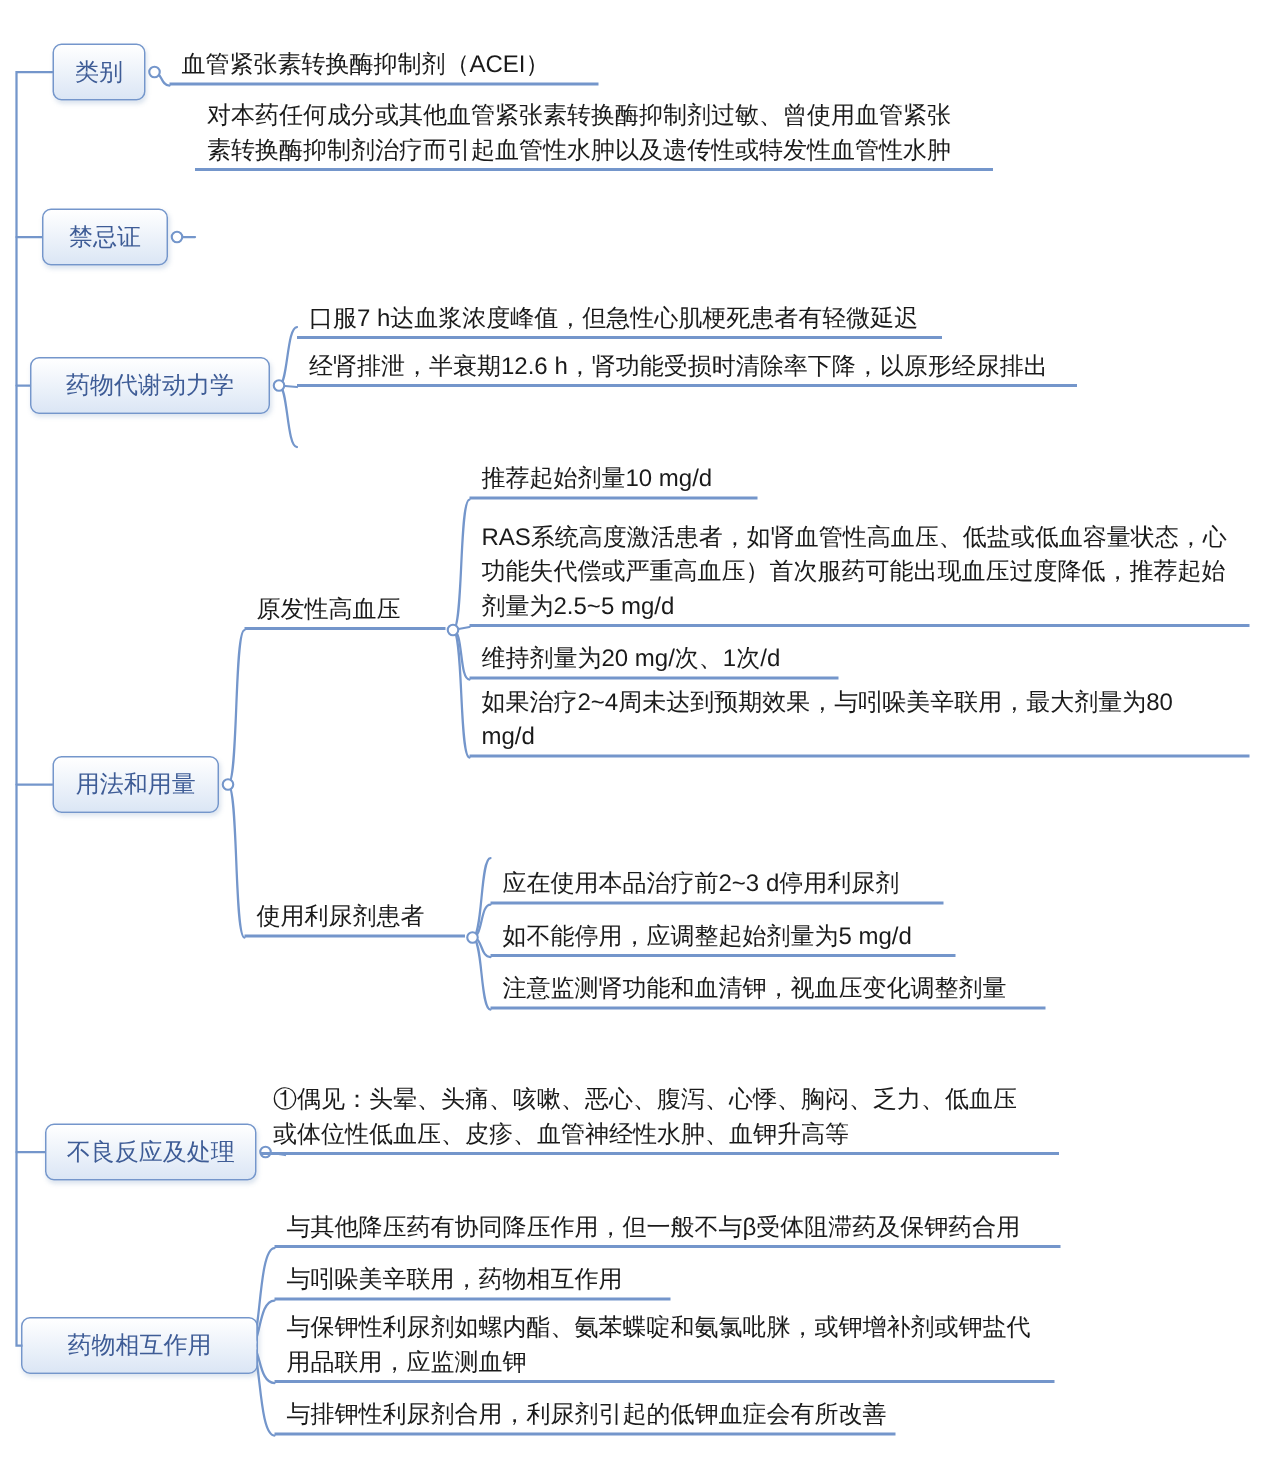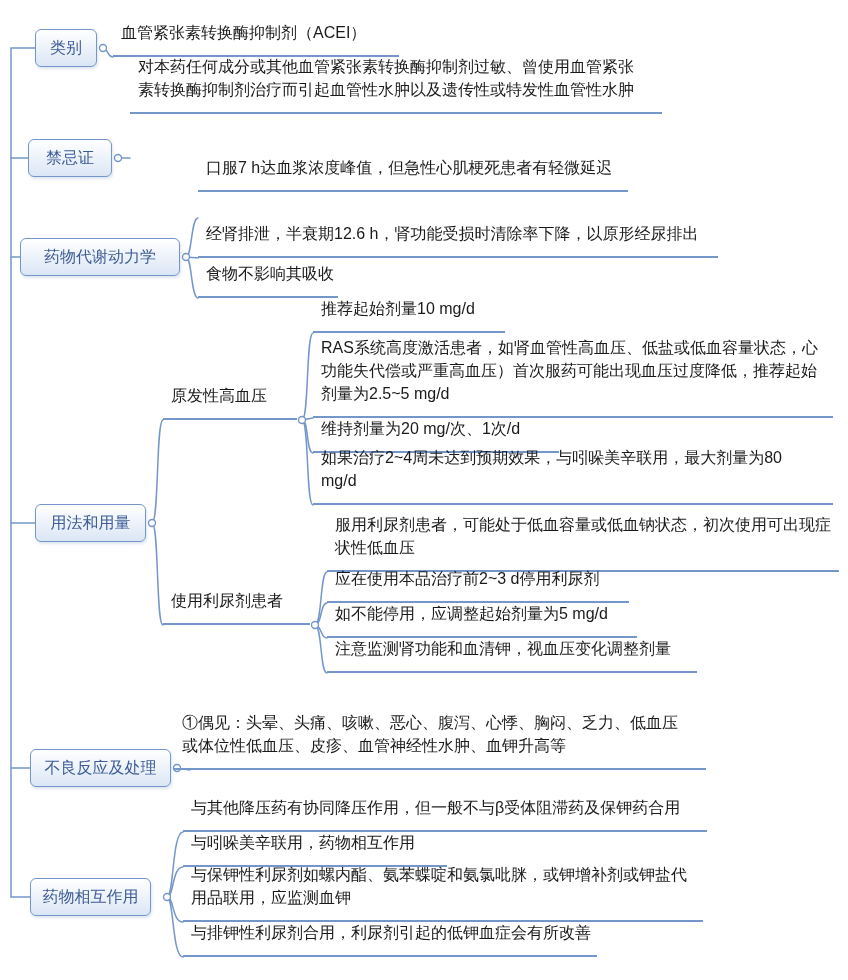--- a/index.html
+++ b/index.html
@@ -22,21 +22,21 @@
     font-size:16px;
     display:flex;align-items:center;justify-content:center;
     box-shadow:1px 2px 3px rgba(120,150,190,0.25);
     white-space:nowrap;
     z-index:2;
   }
   .leaf{
     position:absolute;
     box-sizing:border-box;
     border-bottom:2px solid #7496cb;
-    padding:0 6px 11px 8px;
+    padding:0 6px 0 8px;
     font-size:16px;
     line-height:23px;
     color:#1a1a1a;
     z-index:2;
   }
   .leaf .ln{white-space:nowrap;}
 </style>
 </head>
 <body>
 
@@ -97,41 +97,38 @@
   </div>
   <div class="topic" style="left:20px;top:238px;width:160px;height:38px">
     <span>药物代谢动力学</span>
   </div>
   <div class="topic" style="left:35px;top:504px;width:111px;height:38px">
     <span>用法和用量</span>
   </div>
   <div class="topic" style="left:30px;top:749px;width:141px;height:38px">
     <span>不良反应及处理</span>
   </div>
-  <div class="topic" style="left:30px;top:878px;width:121px;height:38px">
+  <div class="topic" style="left:14px;top:878px;width:158px;height:38px">
     <span>药物相互作用</span>
   </div>
 
   <div class="leaf" style="left:113px;bottom:923px;width:286px">
     <div class="ln">血管紧张素转换酶抑制剂（ACEI）</div>
   </div>
 
   <div class="leaf" style="left:130px;bottom:866px;width:532px">
     <div class="ln">对本药任何成分或其他血管紧张素转换酶抑制剂过敏、曾使用血管紧张</div>
     <div class="ln">素转换酶抑制剂治疗而引起血管性水肿以及遗传性或特发性血管性水肿</div>
   </div>
 
-  <div class="leaf" style="left:198px;bottom:788px;width:430px">
+  <div class="leaf" style="left:198px;bottom:754px;width:430px">
     <div class="ln">口服7 h达血浆浓度峰值，但急性心肌梗死患者有轻微延迟</div>
   </div>
   <div class="leaf" style="left:198px;bottom:722px;width:520px">
     <div class="ln">经肾排泄，半衰期12.6 h，肾功能受损时清除率下降，以原形经尿排出</div>
-  </div>
-  <div class="leaf" style="left:198px;bottom:682px;width:140px">
-    <div class="ln">食物不影响其吸收</div>
   </div>
 
   <div class="leaf" style="left:163px;bottom:560px;width:134px">
     <div class="ln">原发性高血压</div>
   </div>
   <div class="leaf" style="left:313px;bottom:647px;width:192px">
     <div class="ln">推荐起始剂量10 mg/d</div>
   </div>
   <div class="leaf" style="left:313px;bottom:562px;width:520px">
     <div class="ln">RAS系统高度激活患者，如肾血管性高血压、低盐或低血容量状态，心</div>
@@ -141,24 +138,20 @@
   <div class="leaf" style="left:313px;bottom:527px;width:246px">
     <div class="ln">维持剂量为20 mg/次、1次/d</div>
   </div>
   <div class="leaf" style="left:313px;bottom:475px;width:520px">
     <div class="ln">如果治疗2~4周未达到预期效果，与吲哚美辛联用，最大剂量为80</div>
     <div class="ln">mg/d</div>
   </div>
 
   <div class="leaf" style="left:163px;bottom:355px;width:147px">
     <div class="ln">使用利尿剂患者</div>
-  </div>
-  <div class="leaf" style="left:327px;bottom:408px;width:512px">
-    <div class="ln">服用利尿剂患者，可能处于低血容量或低血钠状态，初次使用可出现症</div>
-    <div class="ln">状性低血压</div>
   </div>
   <div class="leaf" style="left:327px;bottom:377px;width:302px">
     <div class="ln">应在使用本品治疗前2~3 d停用利尿剂</div>
   </div>
   <div class="leaf" style="left:327px;bottom:342px;width:310px">
     <div class="ln">如不能停用，应调整起始剂量为5 mg/d</div>
   </div>
   <div class="leaf" style="left:327px;bottom:307px;width:370px">
     <div class="ln">注意监测肾功能和血清钾，视血压变化调整剂量</div>
   </div>

